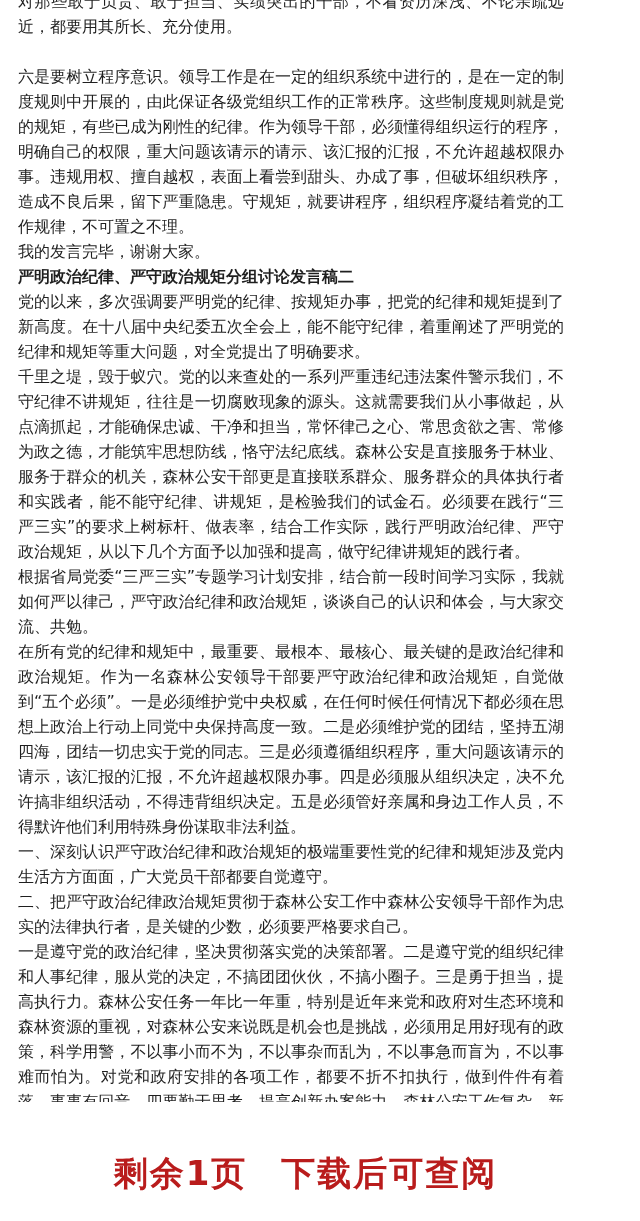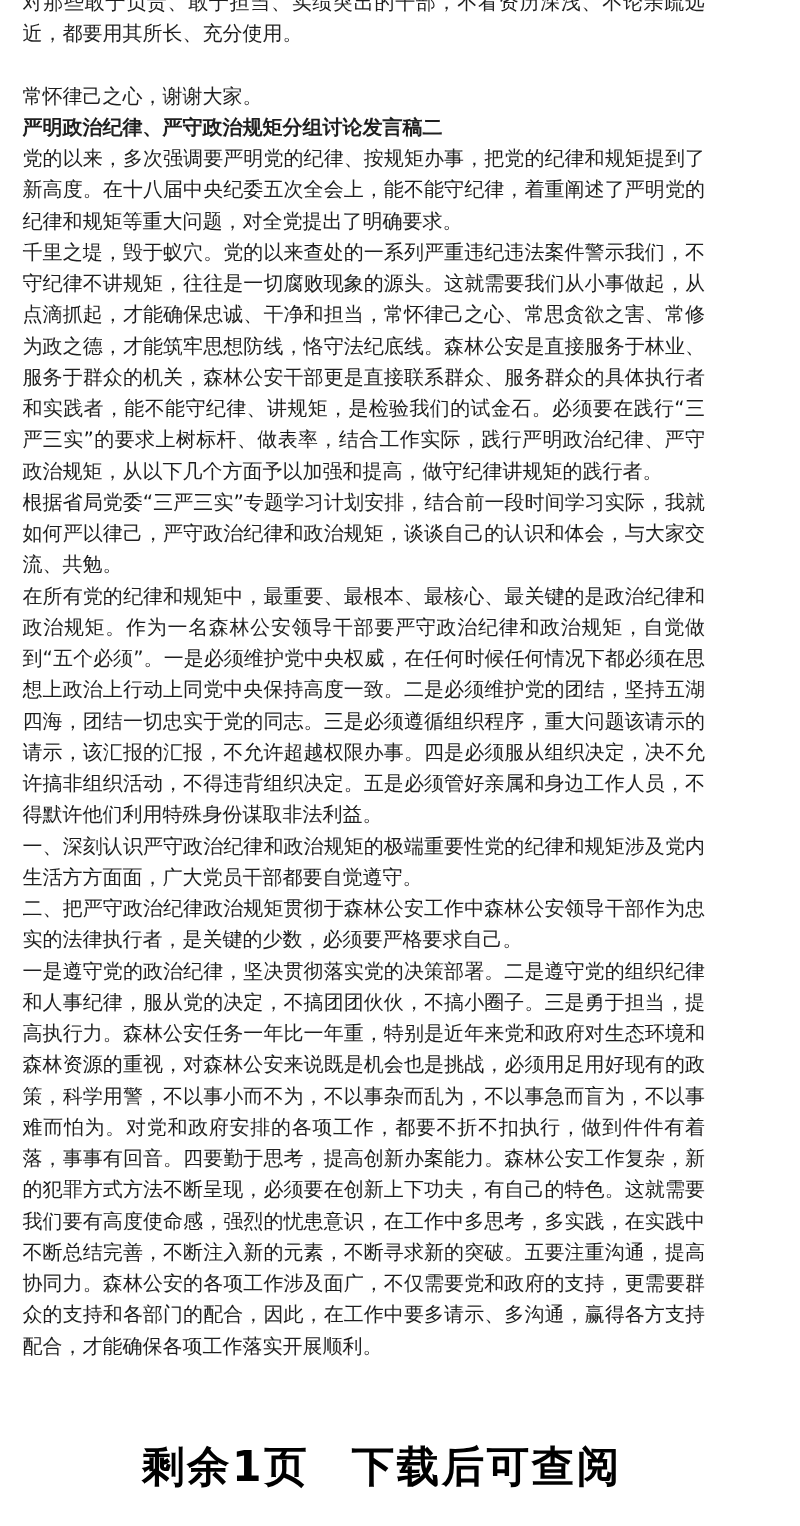--- a/index.html
+++ b/index.html
@@ -43,38 +43,39 @@
     font-weight: 700;
   }
   .footer {
     position: absolute;
     left: 0;
     right: 0;
     bottom: 24px;
     text-align: center;
     font-size: 34px;
     font-weight: 700;
-    color: #000000;
+    color: #b91c1c;
     letter-spacing: 2px;
     cursor: pointer;
     padding-left: 29px;
   }
   .footer .hint {
     display: inline-block;
     margin-left: 34px;
   }
 </style>
 </head>
 <body>
 
 <div class="page">
   <div class="content">
     <p class="para clipped-top">对那些敢于负责、敢于担当、实绩突出的干部，不看资历深浅、不论亲疏远近，都要用其所长、充分使用。</p>
     <div class="blank-line"></div>
-    <p class="para">常怀律己之心，谢谢大家。</p>
+    <p class="para">六是要树立程序意识。领导工作是在一定的组织系统中进行的，是在一定的制度规则中开展的，由此保证各级党组织工作的正常秩序。这些制度规则就是党的规矩，有些已成为刚性的纪律。作为领导干部，必须懂得组织运行的程序，明确自己的权限，重大问题该请示的请示、该汇报的汇报，不允许超越权限办事。违规用权、擅自越权，表面上看尝到甜头、办成了事，但破坏组织秩序，造成不良后果，留下严重隐患。守规矩，就要讲程序，组织程序凝结着党的工作规律，不可置之不理。</p>
+    <p class="para">我的发言完毕，谢谢大家。</p>
     <p class="para heading">严明政治纪律、严守政治规矩分组讨论发言稿二</p>
     <p class="para">党的以来，多次强调要严明党的纪律、按规矩办事，把党的纪律和规矩提到了新高度。在十八届中央纪委五次全会上，能不能守纪律，着重阐述了严明党的纪律和规矩等重大问题，对全党提出了明确要求。</p>
     <p class="para">千里之堤，毁于蚁穴。党的以来查处的一系列严重违纪违法案件警示我们，不守纪律不讲规矩，往往是一切腐败现象的源头。这就需要我们从小事做起，从点滴抓起，才能确保忠诚、干净和担当，常怀律己之心、常思贪欲之害、常修为政之德，才能筑牢思想防线，恪守法纪底线。森林公安是直接服务于林业、服务于群众的机关，森林公安干部更是直接联系群众、服务群众的具体执行者和实践者，能不能守纪律、讲规矩，是检验我们的试金石。必须要在践行“三严三实”的要求上树标杆、做表率，结合工作实际，践行严明政治纪律、严守政治规矩，从以下几个方面予以加强和提高，做守纪律讲规矩的践行者。</p>
     <p class="para">根据省局党委“三严三实”专题学习计划安排，结合前一段时间学习实际，我就如何严以律己，严守政治纪律和政治规矩，谈谈自己的认识和体会，与大家交流、共勉。</p>
     <p class="para">在所有党的纪律和规矩中，最重要、最根本、最核心、最关键的是政治纪律和政治规矩。作为一名森林公安领导干部要严守政治纪律和政治规矩，自觉做到“五个必须”。一是必须维护党中央权威，在任何时候任何情况下都必须在思想上政治上行动上同党中央保持高度一致。二是必须维护党的团结，坚持五湖四海，团结一切忠实于党的同志。三是必须遵循组织程序，重大问题该请示的请示，该汇报的汇报，不允许超越权限办事。四是必须服从组织决定，决不允许搞非组织活动，不得违背组织决定。五是必须管好亲属和身边工作人员，不得默许他们利用特殊身份谋取非法利益。</p>
     <p class="para">一、深刻认识严守政治纪律和政治规矩的极端重要性党的纪律和规矩涉及党内生活方方面面，广大党员干部都要自觉遵守。</p>
     <p class="para">二、把严守政治纪律政治规矩贯彻于森林公安工作中森林公安领导干部作为忠实的法律执行者，是关键的少数，必须要严格要求自己。</p>
     <p class="para">一是遵守党的政治纪律，坚决贯彻落实党的决策部署。二是遵守党的组织纪律和人事纪律，服从党的决定，不搞团团伙伙，不搞小圈子。三是勇于担当，提高执行力。森林公安任务一年比一年重，特别是近年来党和政府对生态环境和森林资源的重视，对森林公安来说既是机会也是挑战，必须用足用好现有的政策，科学用警，不以事小而不为，不以事杂而乱为，不以事急而盲为，不以事难而怕为。对党和政府安排的各项工作，都要不折不扣执行，做到件件有着落，事事有回音。四要勤于思考，提高创新办案能力。森林公安工作复杂，新的犯罪方式方法不断呈现，必须要在创新上下功夫，有自己的特色。这就需要我们要有高度使命感，强烈的忧患意识，在工作中多思考，多实践，在实践中不断总结完善，不断注入新的元素，不断寻求新的突破。五要注重沟通，提高协同力。森林公安的各项工作涉及面广，不仅需要党和政府的支持，更需要群众的支持和各部门的配合，因此，在工作中要多请示、多沟通，赢得各方支持配合，才能确保各项工作落实开展顺利。</p>
 
   </div>

